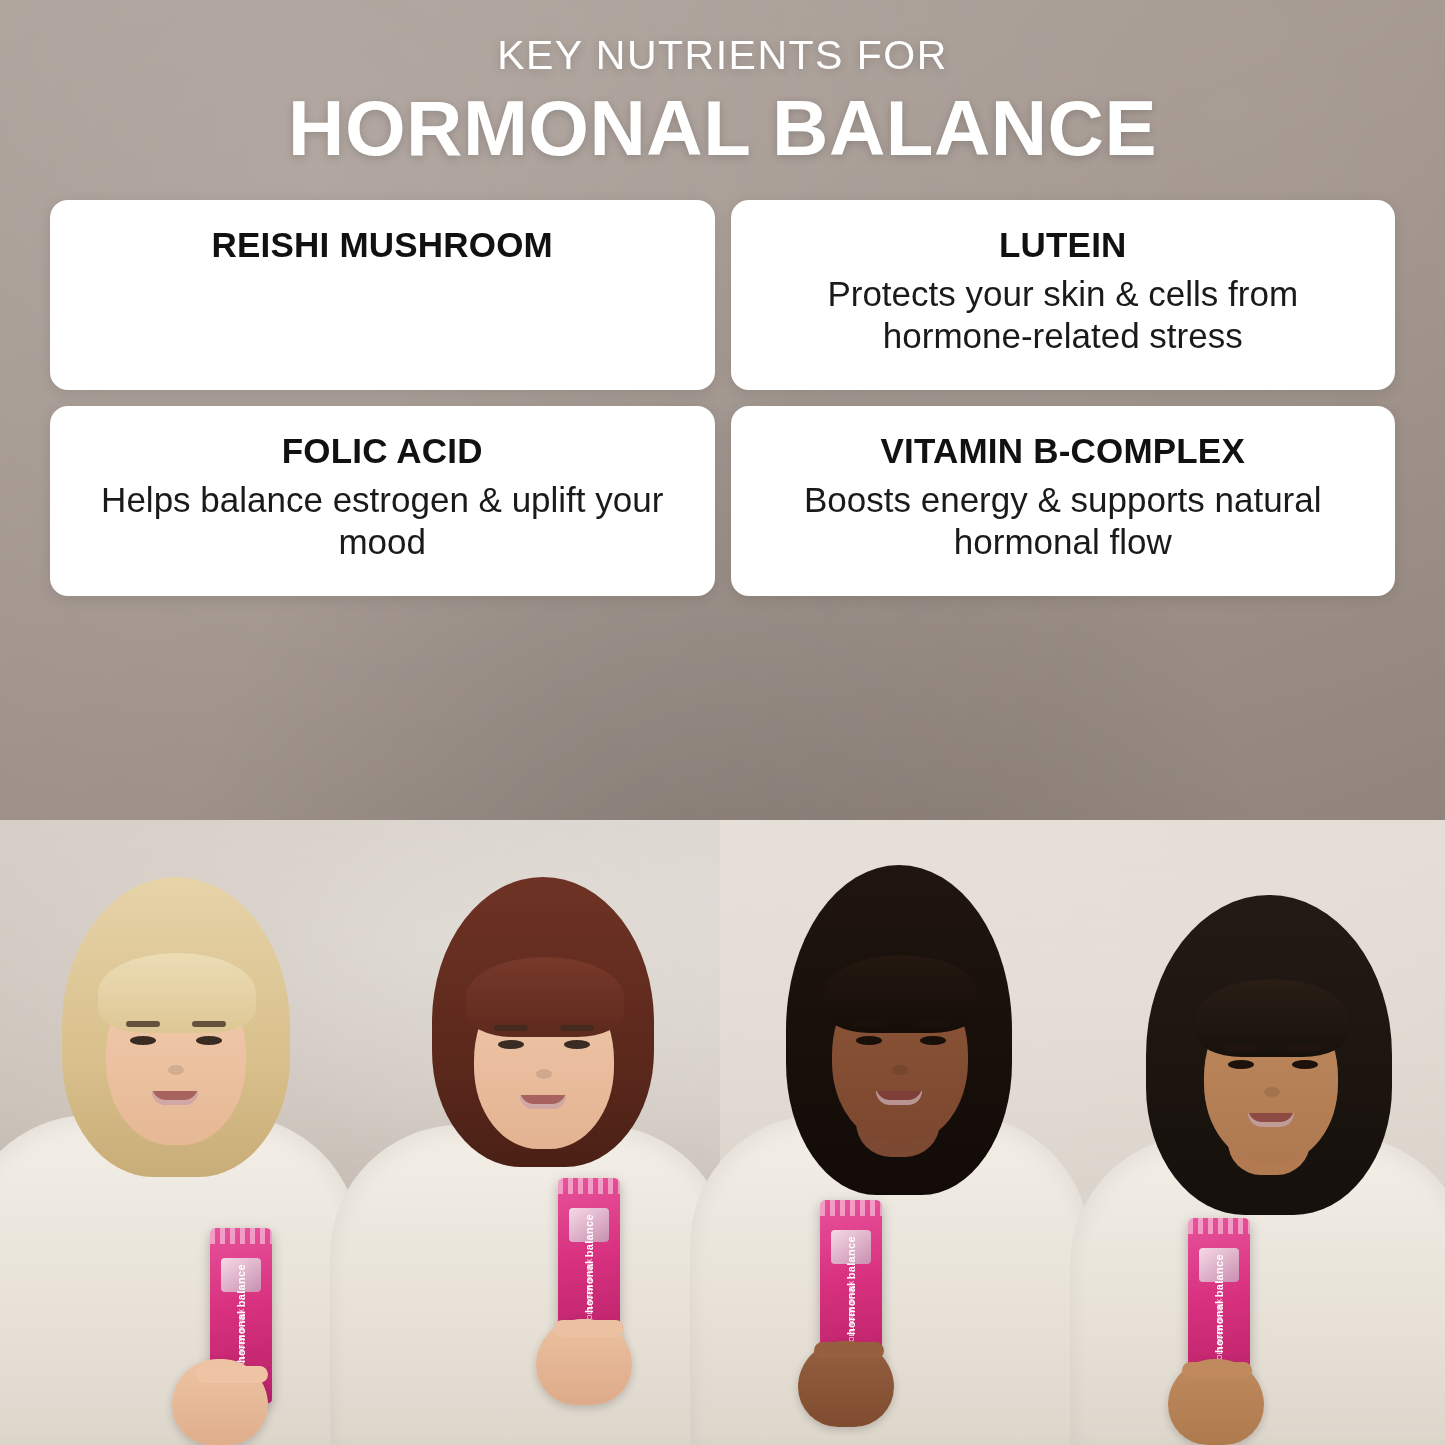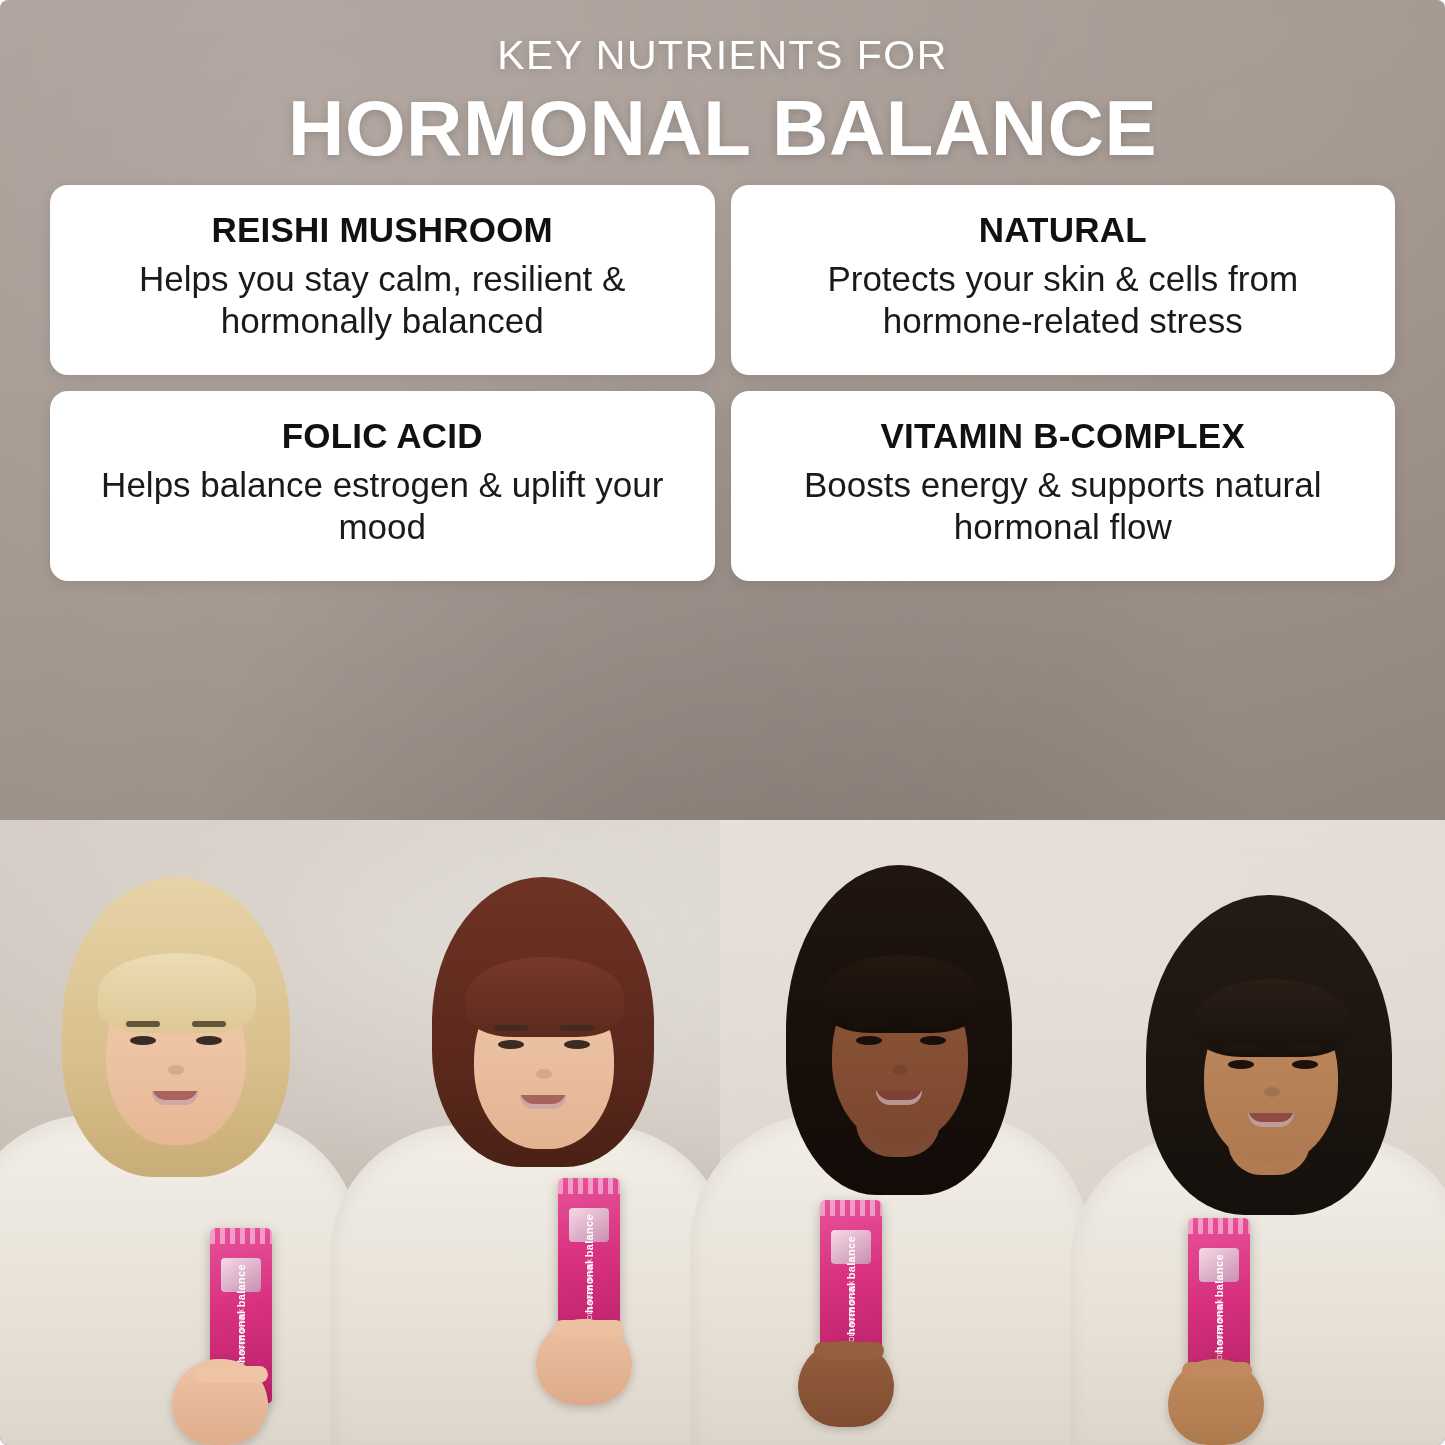--- a/index.html
+++ b/index.html
@@ -9,21 +9,20 @@
   }
   body {
     font-family: "Liberation Sans", sans-serif;
   }
   .canvas {
     position: relative;
     width: 1445px;
     height: 1445px;
     overflow: hidden;
     background: linear-gradient(160deg, #a89c94 0%, #9c8f87 35%, #8e8179 70%, #7e7169 100%);
-    border-radius: 8px;
   }
   
   .bg-light {
     position: absolute;
     inset: 0;
     background:
       radial-gradient(ellipse at 22% 12%, rgba(255,255,255,0.16) 0%, rgba(255,255,255,0) 55%),
       radial-gradient(ellipse at 85% 8%, rgba(255,255,255,0.10) 0%, rgba(255,255,255,0) 50%),
       radial-gradient(ellipse at 50% 95%, rgba(0,0,0,0.18) 0%, rgba(0,0,0,0) 60%);
     pointer-events: none;
@@ -49,21 +48,21 @@
     font-size: 78px;
     font-weight: 700;
     letter-spacing: 0.5px;
     line-height: 1.06;
     margin-top: 10px;
   }
 
   
   .grid {
     position: absolute;
-    top: 185px;
+    top: 200px;
     left: 50px;
     width: 1345px;
     display: grid;
     grid-template-columns: 1fr 1fr;
     column-gap: 32px;
     row-gap: 23px;
     gap: 16px;
   }
   .card {
     background: #ffffff;
@@ -240,25 +239,24 @@
 
   <div class="header">
     <div class="eyebrow">KEY NUTRIENTS FOR</div>
     <div class="title">HORMONAL BALANCE</div>
   </div>
 
   <div class="grid">
 
     <div class="card">
       <div class="c-title">REISHI MUSHROOM</div>
-      <div class="c-body">Helps you stay calm, resilient &amp; hormonally balanced</div>
     </div>
 
     <div class="card">
-      <div class="c-title">NATURAL</div>
+      <div class="c-title">LUTEIN</div>
       <div class="c-body">Protects your skin &amp; cells from hormone-related stress</div>
     </div>
 
 
     <div class="card">
       <div class="c-title">FOLIC ACID</div>
       <div class="c-body">Helps balance estrogen &amp; uplift your mood</div>
     </div>
 
     <div class="card">

